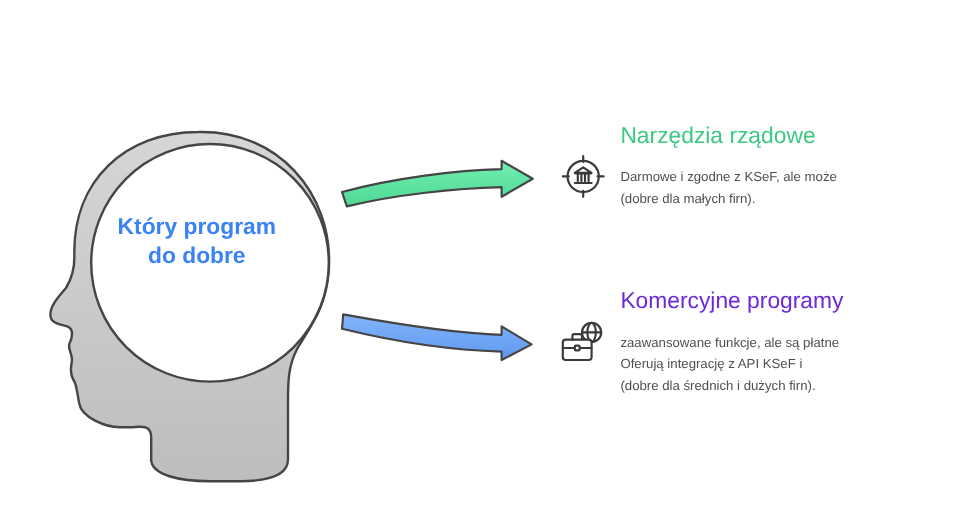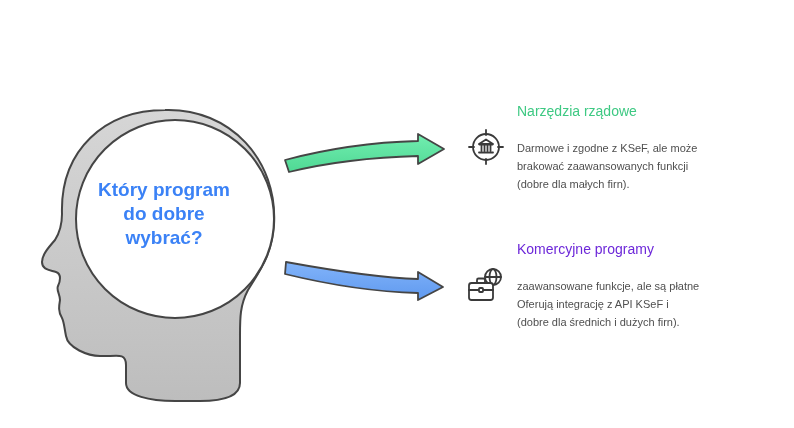--- a/index.html
+++ b/index.html
@@ -6,21 +6,21 @@
     body { width: 794px; height: 428px; position: relative; overflow: hidden; font-family: "Liberation Sans", sans-serif; }
     .canvas { position: absolute; left: 0; top: 0; width: 794px; height: 428px; }
     svg.art { position: absolute; left: 0; top: 0; }
     .question {
       position: absolute; left: 84px; top: 178px; width: 160px;
       text-align: center; font-weight: bold; font-size: 19px; line-height: 24px;
       color: #3b82f6;
     }
     .question span { display: block; }
     .option { position: absolute; left: 466px; width: 320px; }
-    .option .title { position: absolute; left: 51px; top: 0; font-size: 14px; white-space: nowrap; }
+    .option .title { position: absolute; left: 51px; top: 0; font-size: 19px; white-space: nowrap; }
     .option .desc { position: absolute; left: 51px; font-size: 11px; line-height: 18px; color: #4f4f4f; white-space: nowrap; }
     .option .desc span { display: block; }
     .option .icon { position: absolute; left: 0; width: 40px; height: 40px; }
     .opt1 { top: 103px; }
     .opt1 .title { color: #3ec983; }
     .opt1 .desc { top: 36px; }
     .opt1 .icon { top: 24px; }
     .opt2 { top: 241px; }
     .opt2 .title { color: #6d28d9; }
     .opt2 .desc { top: 36px; }
@@ -89,21 +89,20 @@
                L 443 287
                L 418 300
                L 418 293
                C 378 292 330 285 285 274 Z" fill="url(#blueGrad)" stroke="#454545" stroke-width="1.8" stroke-linejoin="round"></path>
     </g>
   </svg>
 
   <div class="question">
     <span>Który program</span>
     <span>do dobre</span>
-    <span>wybrać?</span>
   </div>
 
   <div class="option opt1">
     <div class="title">Narzędzia rządowe</div>
     <svg class="icon" viewBox="0 0 40 40">
       <g fill="none" stroke="#3a3a3a" stroke-width="1.8" stroke-linecap="round" stroke-linejoin="round">
         <circle cx="20" cy="20" r="13"></circle>
         <line x1="20" y1="3" x2="20" y2="8"></line>
         <line x1="20" y1="32" x2="20" y2="37"></line>
         <line x1="3" y1="20" x2="8" y2="20"></line>
@@ -112,21 +111,20 @@
         <line x1="13.5" y1="17.5" x2="26.5" y2="17.5"></line>
         <line x1="15.5" y1="18.5" x2="15.5" y2="24"></line>
         <line x1="18.5" y1="18.5" x2="18.5" y2="24"></line>
         <line x1="21.5" y1="18.5" x2="21.5" y2="24"></line>
         <line x1="24.5" y1="18.5" x2="24.5" y2="24"></line>
         <line x1="13" y1="25.5" x2="27" y2="25.5"></line>
       </g>
     </svg>
     <div class="desc">
       <span>Darmowe i zgodne z KSeF, ale może</span>
-      <span>brakować zaawansowanych funkcji</span>
       <span>(dobre dla małych firn).</span>
     </div>
   </div>
 
   <div class="option opt2">
     <div class="title">Komercyjne programy</div>
     <svg class="icon" viewBox="0 0 40 40">
       <g fill="none" stroke="#3a3a3a" stroke-width="1.8" stroke-linecap="round" stroke-linejoin="round">
 
         <circle cx="27" cy="13" r="8"></circle>

